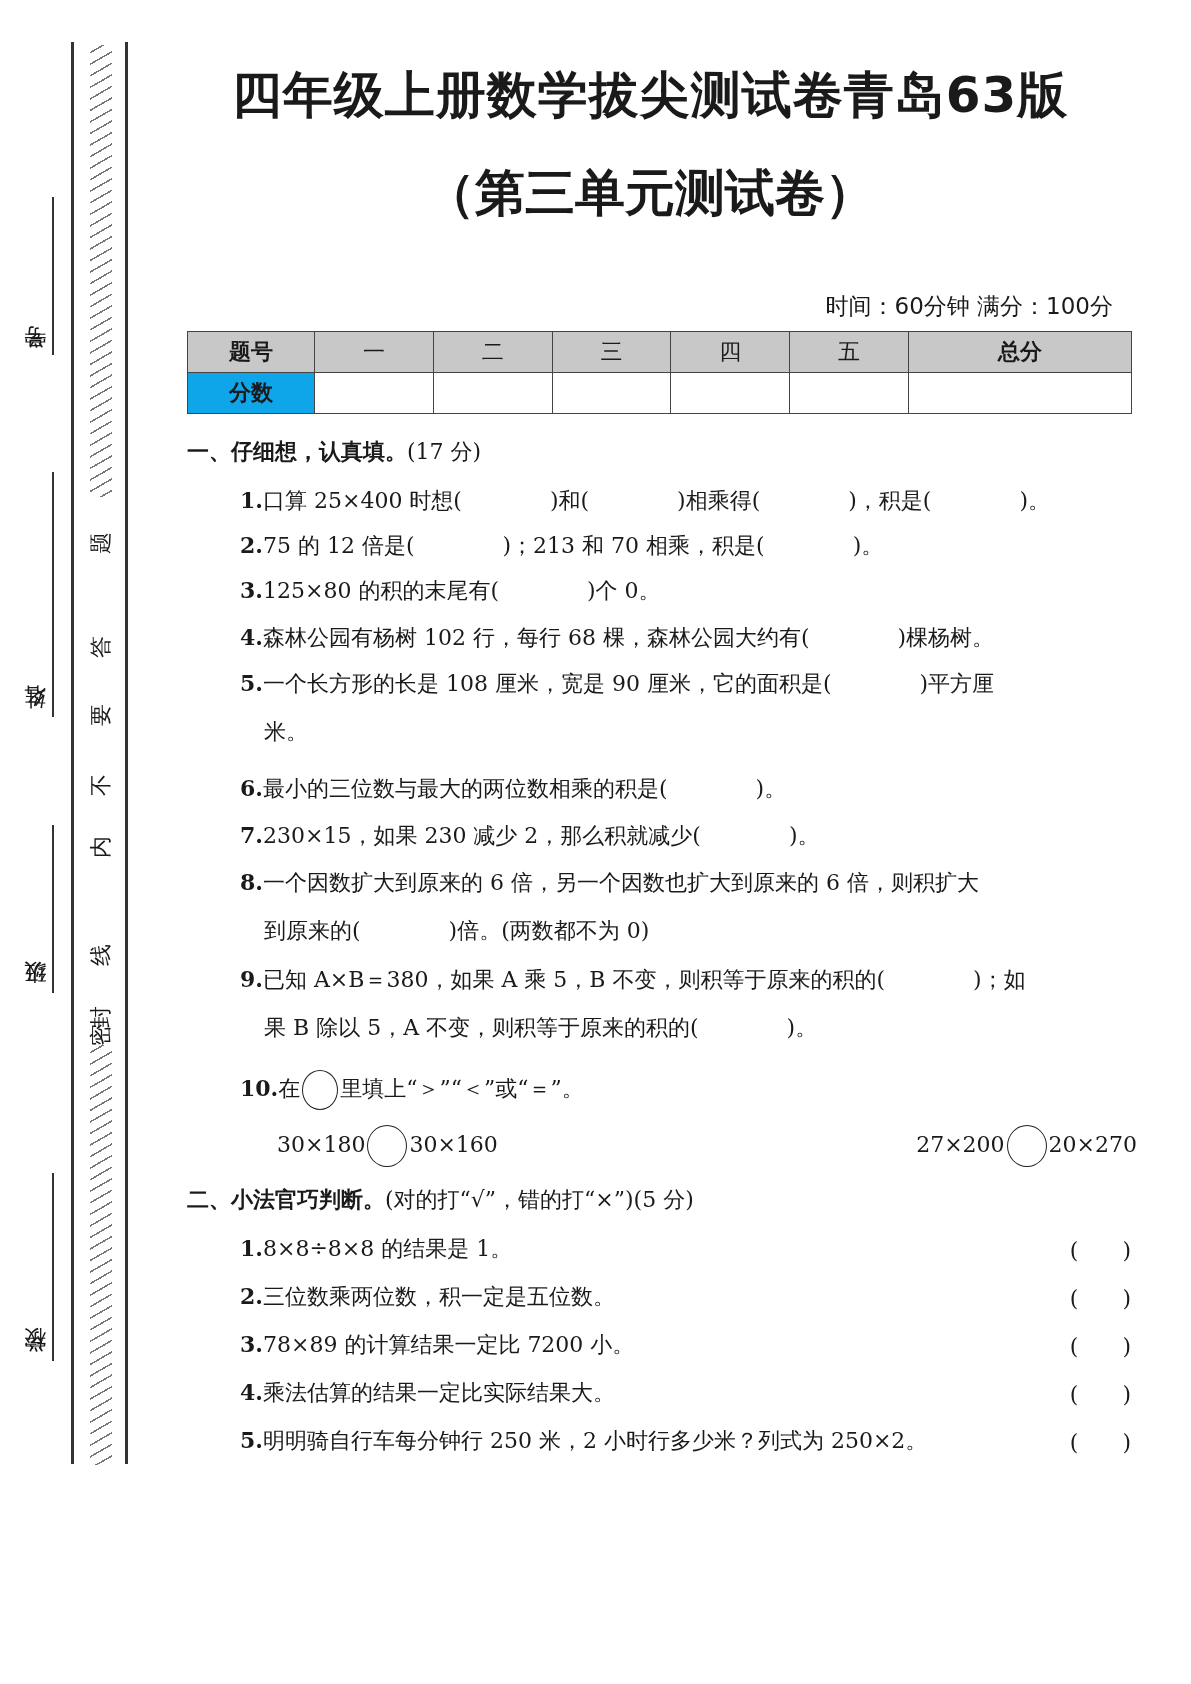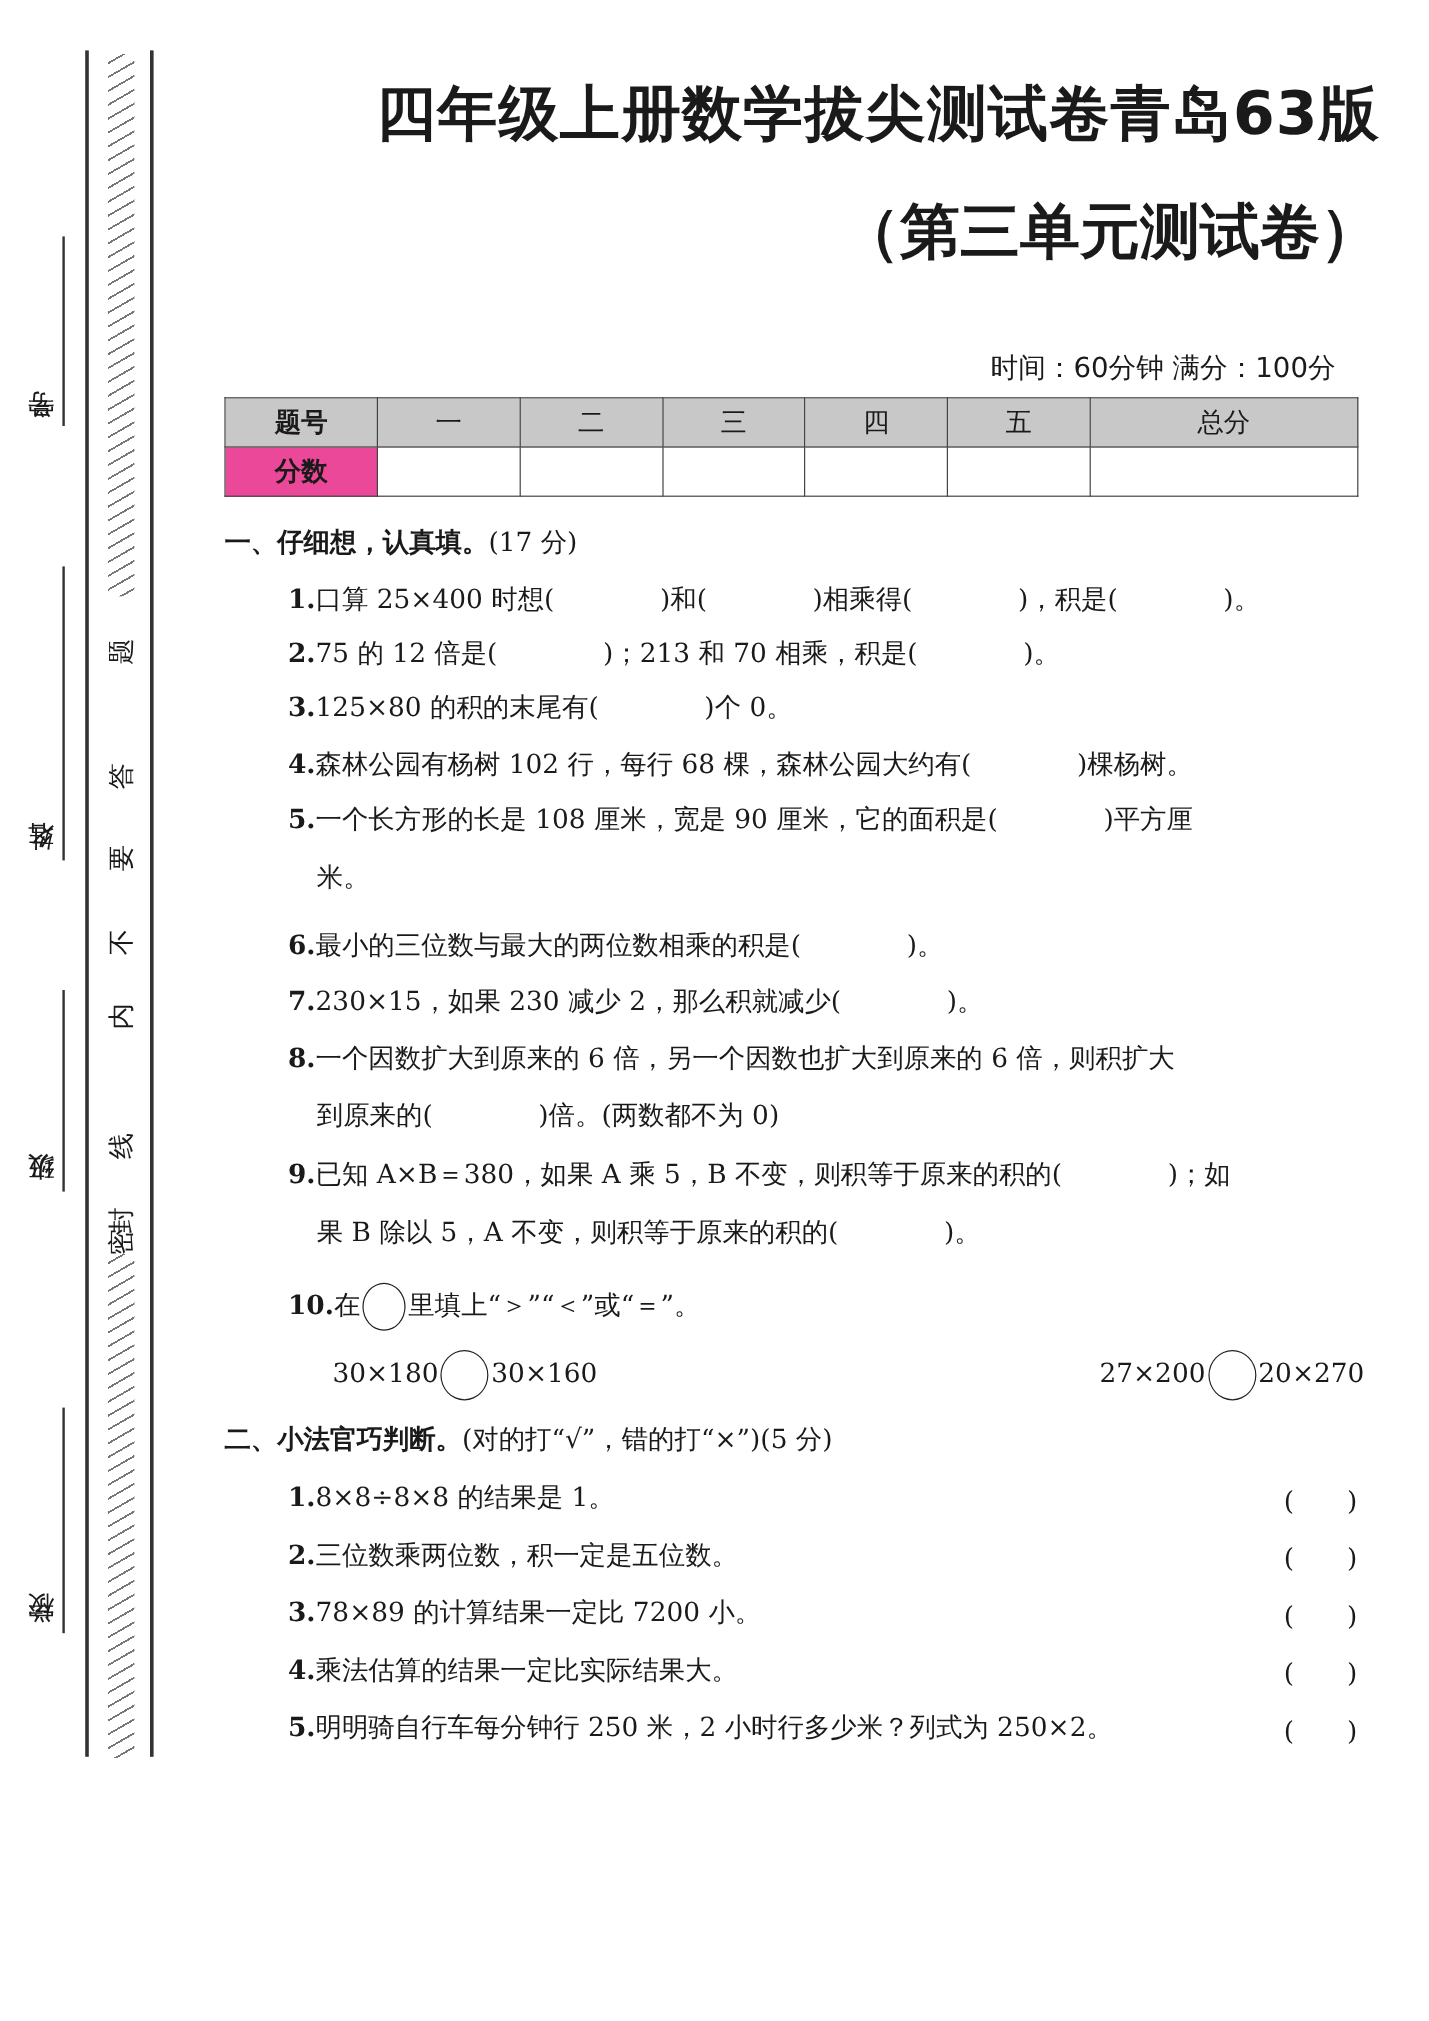--- a/index.html
+++ b/index.html
@@ -3,28 +3,28 @@
 <meta charset="utf-8">
 <style>
   html,body{margin:0;padding:0;background:#fff;}
   body{width:1191px;height:1684px;position:relative;overflow:hidden;font-family:"DejaVu Serif","Liberation Serif",serif;color:#1a1a1a;}
   .margin-strip{position:absolute;left:0;top:0;width:140px;height:1684px;}
   .vline{position:absolute;background:#333;width:3px;}
   .hatch{position:absolute;left:90px;width:22px;background-image:repeating-linear-gradient(150deg,transparent 0,transparent 6px,#777 6px,#777 7.5px,transparent 7.5px,transparent 10px);}
   .vlabel{position:absolute;font-family:"DejaVu Sans","Liberation Sans",sans-serif;font-size:22px;writing-mode:vertical-rl;transform:rotate(180deg);letter-spacing:2px;}
   .blank-line{position:absolute;left:52px;width:2px;background:#333;}
   .seal-char{position:absolute;left:88px;width:26px;text-align:center;font-family:"DejaVu Sans","Liberation Sans",sans-serif;font-size:22px;transform:rotate(-90deg);}
-  .title{position:absolute;left:150px;width:1000px;text-align:right;font-family:"DejaVu Sans","Liberation Sans",sans-serif;font-weight:bold;}
+  .title{position:absolute;left:150px;width:1000px;text-align:center;font-family:"DejaVu Sans","Liberation Sans",sans-serif;font-weight:bold;}
   .t1{top:62px;font-size:50px;letter-spacing:1px;}
   .t2{top:160px;font-size:50px;}
   .meta{position:absolute;right:78px;top:291px;font-family:"DejaVu Sans","Liberation Sans",sans-serif;font-size:23px;margin-left:16px;}
   table.score{position:absolute;left:187px;top:331px;width:945px;border-collapse:collapse;font-size:22px;}
   table.score td{border:1.5px solid #444;height:38px;text-align:center;}
   table.score tr.r1 td{background:#c8c8c8;}
-  table.score td.hd{background:#ec4899;font-family:"DejaVu Sans","Liberation Sans",sans-serif;font-weight:bold;width:124px;}
+  table.score td.hd{background:#0ea5e9;font-family:"DejaVu Sans","Liberation Sans",sans-serif;font-weight:bold;width:124px;}
   .section{position:absolute;left:187px;font-size:22px;}
   .section b{font-family:Liberation Serif, serif;}
   .q{position:absolute;left:240px;width:890px;font-size:22px;line-height:48px;}
   .q .n{font-weight:bold;}
   .q .cont{display:block;padding-left:24px;}
   .cmp-row{position:absolute;left:277px;top:1125px;width:860px;display:flex;justify-content:space-between;font-size:22px;align-items:center;}
   .circle{display:inline-block;width:38px;height:40px;border:1.5px solid #222;border-radius:50%;vertical-align:middle;margin:0 2px;}
   .circle.sm{width:34px;height:38px;}
   .judge{position:absolute;right:60px;font-size:22px;}
 </style>
@@ -65,21 +65,21 @@
 
 <table class="score">
   <tbody>
       <tr class="r1">
     <td class="hd">题号</td>
     <td>一</td>
     <td>二</td>
     <td>三</td>
     <td>四</td>
     <td>五</td>
-    <td style="font-family:'DejaVu Sans','Liberation Sans',sans-serif;font-weight:normal;">总分</td>
+    <td style="font-family:'DejaVu Sans','Liberation Sans',sans-serif;font-weight:bold;">总分</td>
   </tr>
   <tr>
     <td class="hd">分数</td>
     <td></td>
     <td></td>
     <td></td>
     <td></td>
     <td></td>
     <td></td>
   </tr>

